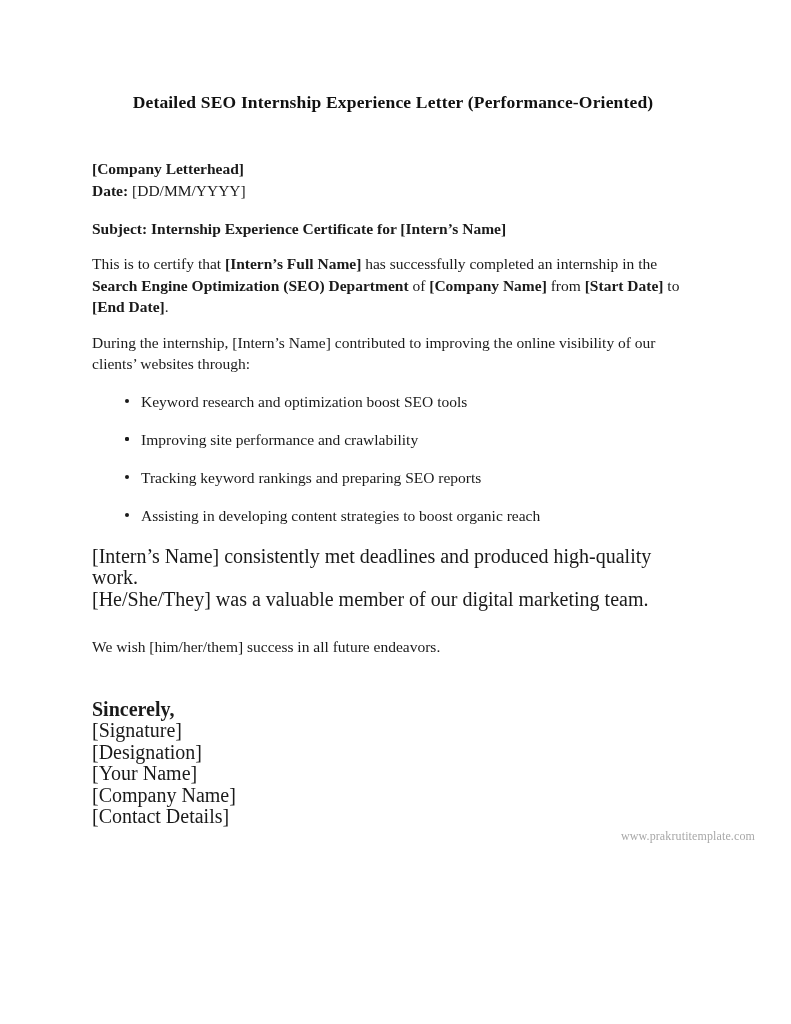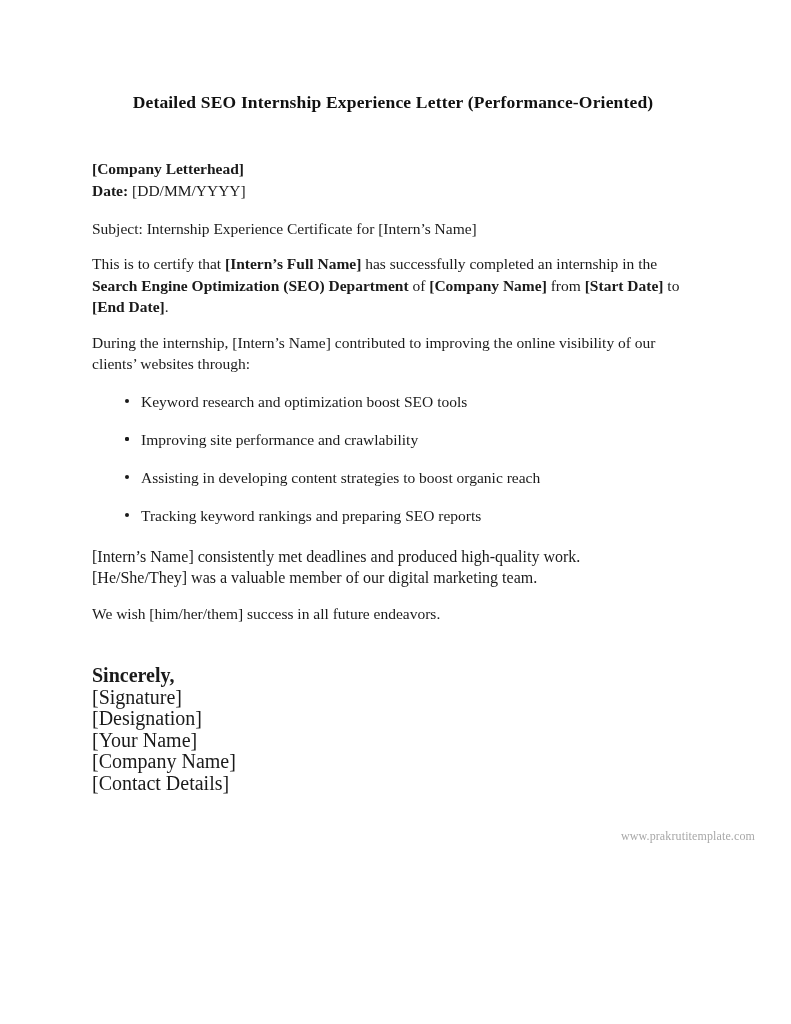--- a/index.html
+++ b/index.html
@@ -50,21 +50,21 @@
   .letterhead-group .lh-line {
     white-space: nowrap;
   }
   .bold {
     font-weight: bold;
   }
 
   .subject-line {
     margin-top: 17px;
     font-size: 15.5px;
-    font-weight: normal;
+    font-weight: bold;
     line-height: 21px;
   }
 
   .para {
     margin-top: 14px;
     font-size: 15.5px;
     line-height: 21.5px;
     text-align: left;
   }
 
@@ -88,29 +88,29 @@
     left: 33px;
     top: 8px;
     width: 4px;
     height: 4px;
     background: #1a1a1a;
     border-radius: 50%;
   }
 
   .closing-para {
     margin-top: 20px;
-    font-size: 16px;
+    font-size: 20px;
     line-height: 21.5px;
   }
   .closing-para .cp-line {
     display: block;
   }
 
   .wish-para {
-    margin-top: 14px;
+    margin-top: 26px;
     font-size: 15.5px;
     line-height: 21.5px;
   }
 
   .signature-block {
     margin-top: 41px;
     font-size: 20px;
     line-height: 21.5px;
   }
   .signature-block .sig-line {
@@ -145,22 +145,22 @@
     <div class="subject-line">Subject: Internship Experience Certificate for [Intern’s Name]</div>
 
     <div class="para"><span>This is to certify that </span><span class="bold">[Intern’s Full Name]</span><span> has successfully completed an internship in the </span><span class="bold">Search Engine Optimization (SEO) Department</span><span> of </span><span class="bold">[Company Name]</span><span> from </span><span class="bold">[Start Date]</span><span> to </span><span class="bold">[End Date]</span><span>.</span></div>
 
     <div class="para">During the internship, [Intern’s Name] contributed to improving the online visibility of our clients’ websites through:</div>
 
     <ul class="bullet-list">
       <li><span class="dot"></span><span>Keyword research and optimization boost SEO tools</span></li>
       <li><span class="dot"></span></li>
       <li><span class="dot"></span><span>Improving site performance and crawlability</span></li>
+      <li><span class="dot"></span><span>Tracking keyword rankings and preparing SEO reports</span></li>
       <li><span class="dot"></span><span>Assisting in developing content strategies to boost organic reach</span></li>
-      <li><span class="dot"></span><span>Tracking keyword rankings and preparing SEO reports</span></li>
     </ul>
 
     <div class="closing-para">
       <span class="cp-line">[Intern’s Name] consistently met deadlines and produced high-quality work.</span>
       <span class="cp-line">[He/She/They] was a valuable member of our digital marketing team.</span>
     </div>
 
     <div class="wish-para">We wish [him/her/them] success in all future endeavors.</div>
 
     <div class="signature-block">

